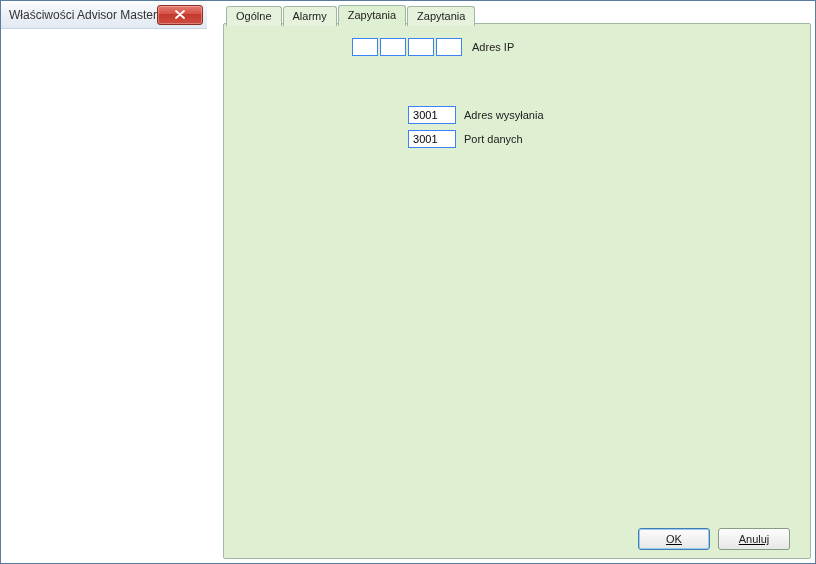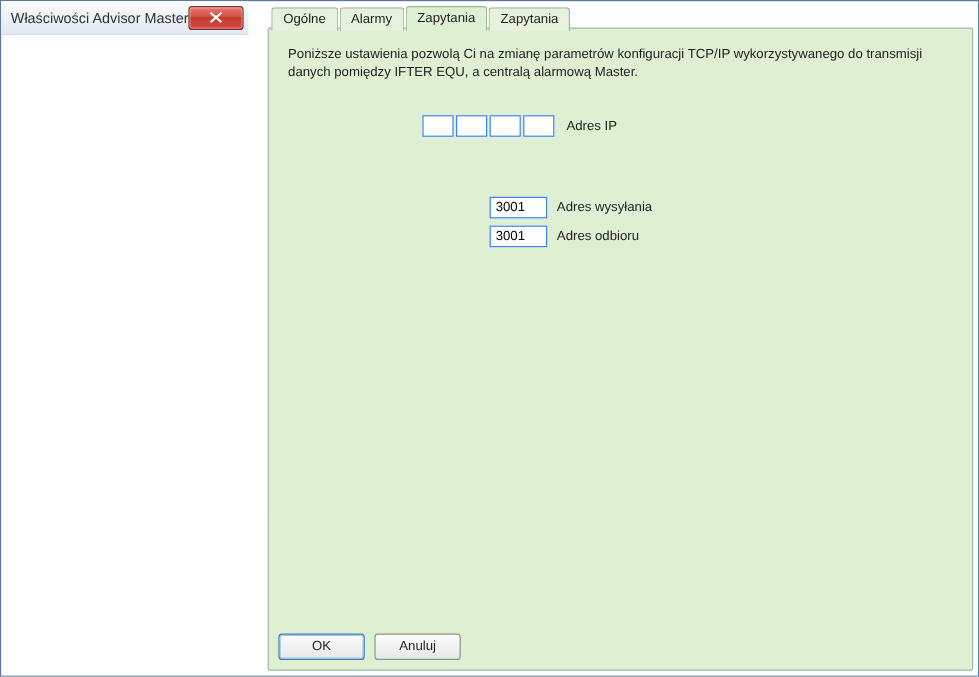--- a/index.html
+++ b/index.html
@@ -132,26 +132,28 @@
       outline: none;
     }
 
     .ip-input { width: 26px; margin-right: 2px; }
     .port-input { width: 48px; text-align: left; padding-left: 4px; }
 
     .label-after { margin-left: 8px; font-size: 11px; color: #222; }
 
     .footer {
       display: flex;
+      justify-content: flex-end;
       gap: 8px;
-      padding: 4px 0 8px 8px;
+      padding: 4px 20px 8px 8px;
       position: absolute;
       bottom: 0;
       right: 0;
       left: 0;
+      text-decoration: underline;
     }
 
     .btn {
       min-width: 72px;
       height: 22px;
       font-family: Tahoma, sans-serif;
       font-size: 11px;
       background: linear-gradient(to bottom, #fdfdfd, #e7e7e7);
       border: 1px solid #8a9a88;
       border-radius: 3px;
@@ -183,38 +185,37 @@
 
       <div class="tabs">
         <div class="tab">Ogólne</div>
         <div class="tab">Alarmy</div>
         <div class="tab active">Zapytania</div>
         <div class="tab">Zapytania</div>
       </div>
 
       <div class="content">
 
-        <div class="desc">Poniższe ustawienia pozwolą Ci na zmianę parametrów konfiguracji TCP/IP wykorzystywanego do transmisji danych pomiędzy IFTER EQU, a centralą alarmową Master.</div>
 
         <div class="row ip">
           <input class="ip-input" value="192" style="">
           <input class="ip-input" value="168" style="">
           <input class="ip-input" value="0" style="">
           <input class="ip-input" value="100" style="">
           <span class="label-after">Adres IP</span>
         </div>
 
         <div class="row port">
           <input class="port-input" value="3001" style="">
           <span class="label-after">Adres wysyłania</span>
         </div>
 
         <div class="row port">
           <input class="port-input" value="3001" style="">
-          <span class="label-after">Adres odbioru</span>
+          <span class="label-after">Port danych</span>
         </div>
 
       </div>
 
       <div class="footer">
         <button class="btn default">OK</button>
         <button class="btn">Anuluj</button>
       </div>
 
     </div>

